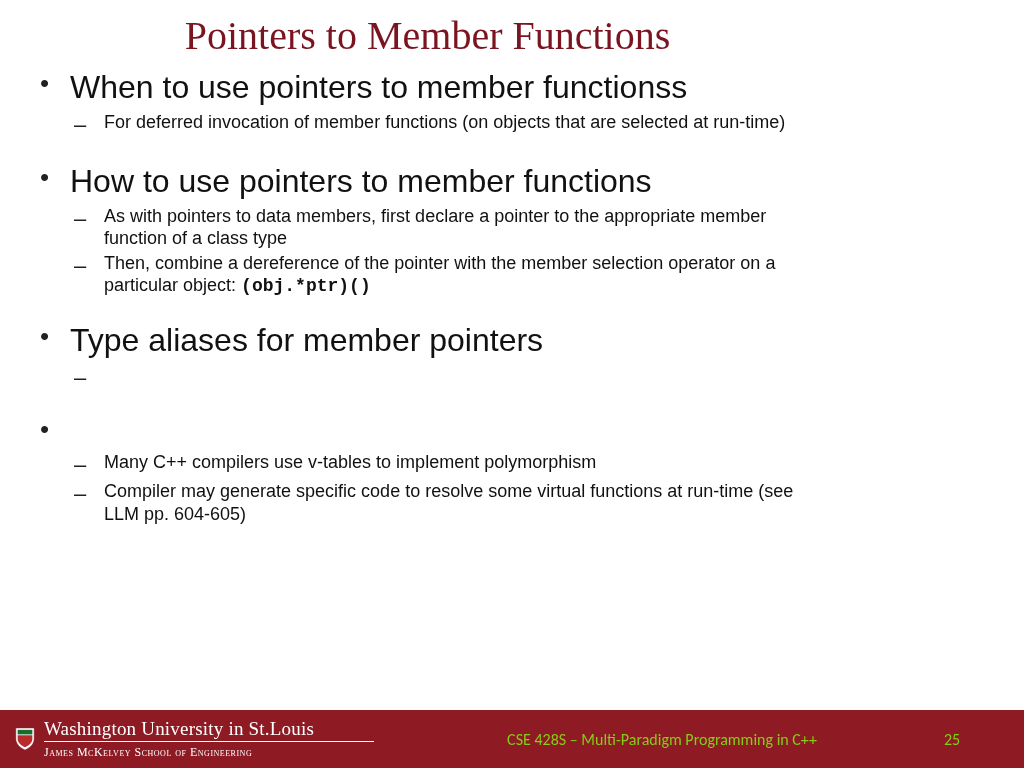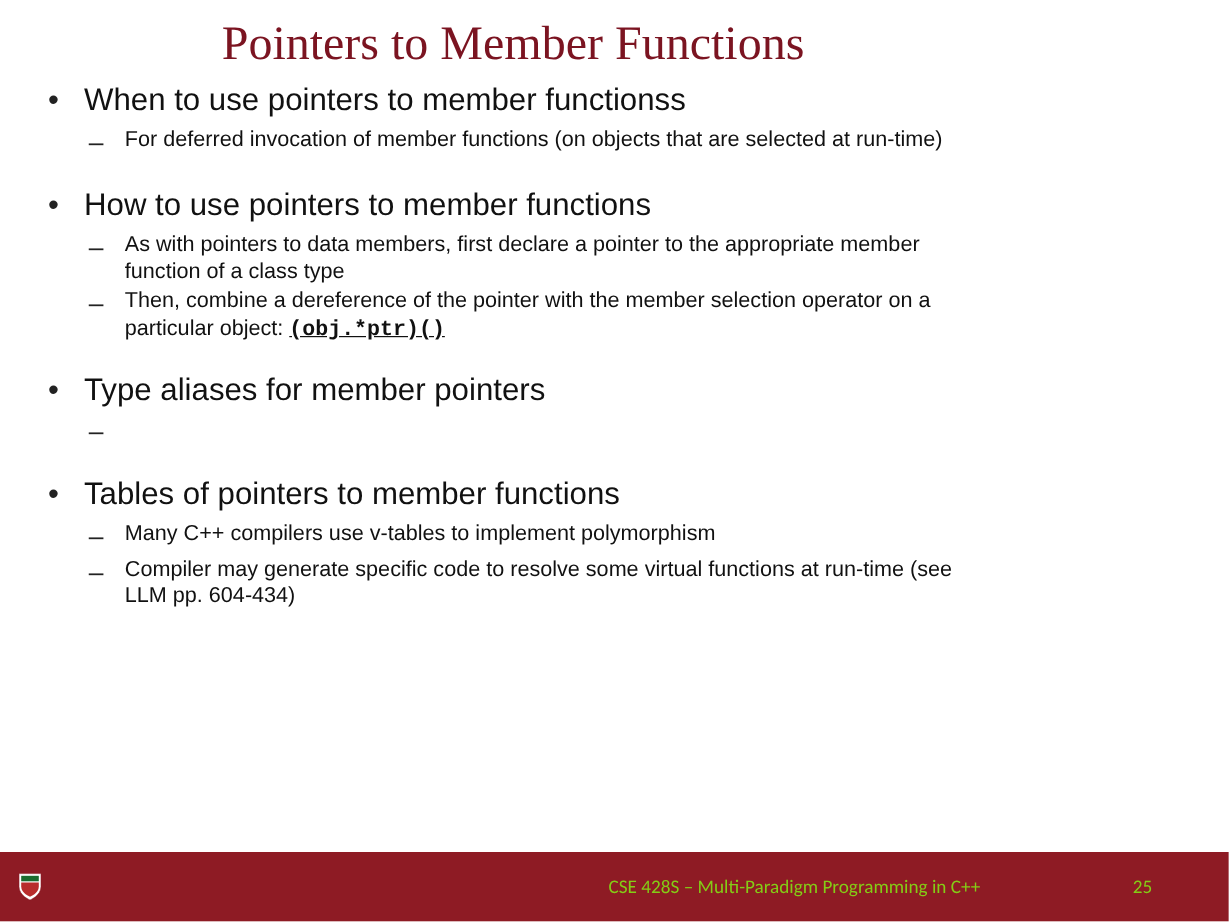--- a/index.html
+++ b/index.html
@@ -4,26 +4,26 @@
 <style>
   * { margin: 0; padding: 0; box-sizing: border-box; }
   html, body { width: 1024px; height: 768px; font-family: Verdana, Geneva, sans-serif; background: #fff; overflow: hidden; }
   .slide { width: 855px; height: 768px; position: relative; }
   .title { font-family: Georgia, 'Times New Roman', serif; color: #7b1421; font-size: 40px; font-weight: 400; text-align: center; padding: 12px 0 8px 0; }
   .content { padding: 0 32px 0 40px; }
   ul.top { list-style: none; }
   ul.top > li { margin-bottom: 22px; }
   ul.top > li > .row { display: flex; align-items: flex-start; }
   ul.top > li > .row .bullet { font-size: 26px; color: #222; width: 30px; flex: 0 0 30px; line-height: 1.3; }
-  ul.top > li > .row .text { font-size: 26px; color: #111; line-height: 1.25; }
+  ul.top > li > .row .text { font-size: 32px; color: #111; line-height: 1.25; }
   ul.sub { list-style: none; margin-top: 4px; }
   ul.sub > li { display: flex; align-items: flex-start; margin-bottom: 2px; }
   ul.sub > li .dash { width: 30px; flex: 0 0 30px; font-size: 22px; color: #222; margin-left: 34px; text-align: left; line-height: 1.25; }
   ul.sub > li .subtext { font-size: 18px; color: #111; line-height: 1.25; }
-  .code { font-family: 'Courier New', Courier, monospace; font-weight: bold; text-decoration: underline; }
+  .code { font-family: 'Courier New', Courier, monospace; font-weight: bold; }
   .footer { position: absolute; left: 0; bottom: 0; width: 1024px; height: 58px; background: #8e1b24; color: #fff; display: flex; align-items: center; }
   .footer-left { display: flex; align-items: center; padding-left: 14px; flex: 0 0 380px; }
   .shield { width: 22px; height: 26px; margin-right: 8px; }
   .uni-block { display: flex; flex-direction: column; }
   .uni-name { font-family: Georgia, 'Times New Roman', serif; font-size: 19px; letter-spacing: 0.2px; line-height: 1.0; }
   .uni-line { height: 1px; background: #fff; margin: 3px 0 3px 0; width: 330px; }
   .school { font-family: Georgia, 'Times New Roman', serif; font-size: 12px; letter-spacing: 0.5px; font-variant: small-caps; }
   .footer-center { flex: 1; text-align: center; font-family: Calibri, Arial, sans-serif; font-size: 16px; color: #84cc16; }
   .footer-right { flex: 0 0 80px; text-align: left; font-family: Calibri, Arial, sans-serif; font-size: 16px; color: #84cc16; padding-right: 20px; }
 </style>
@@ -73,40 +73,44 @@
         <ul class="sub">
           <li>
             <span class="dash">–</span>
           </li>
         </ul>
       </li>
 
       <li>
         <div class="row">
           <span class="bullet">•</span>
-          <span class="text">Tables of pointers to member functions</span>
         </div>
         <ul class="sub">
           <li>
             <span class="dash">–</span>
             <span class="subtext">Many C++ compilers use v-tables to implement polymorphism</span>
           </li>
           <li>
             <span class="dash">–</span>
-            <span class="subtext">Compiler may generate specific code to resolve some virtual functions at run-time (see LLM pp. 604-434)</span>
+            <span class="subtext">Compiler may generate specific code to resolve some virtual functions at run-time (see LLM pp. 604-605)</span>
           </li>
         </ul>
       </li>
     </ul>
   </div>
 
   <div class="footer">
     <div class="footer-left">
       <svg class="shield" viewBox="0 0 24 28">
         <path d="M2 2 H22 V14 C22 22 12 26 12 26 C12 26 2 22 2 14 Z" fill="#fff" stroke="#8e1b24" stroke-width="0.5"></path>
         <rect x="4" y="4" width="16" height="5" fill="#1a6b2e"></rect>
         <path d="M4 10 H20 V14 C20 20 12 23 12 23 C12 23 4 20 4 14 Z" fill="#b82c2c"></path>
       </svg>
+      <div class="uni-block">
+        <div class="uni-name">Washington University in St.Louis</div>
+        <div class="uni-line"></div>
+        <div class="school">James McKelvey School of Engineering</div>
+      </div>
     </div>
     <div class="footer-center">CSE 428S – Multi-Paradigm Programming in C++</div>
     <div class="footer-right">25</div>
   </div>
 </div>
 
 </body></html>

